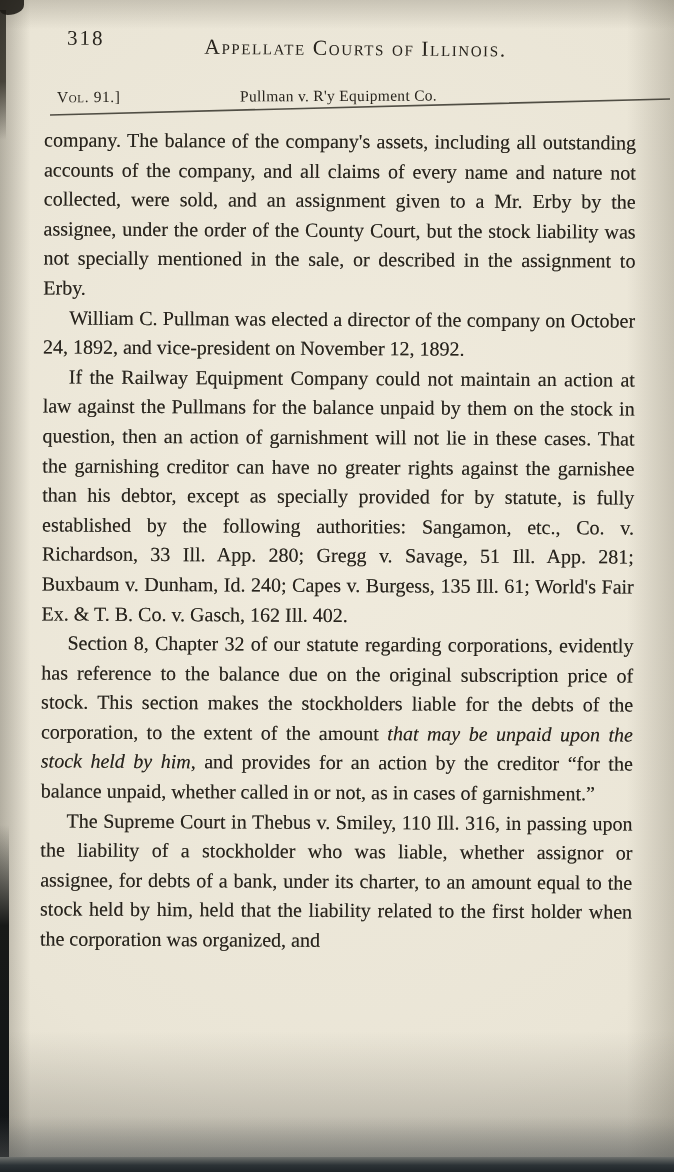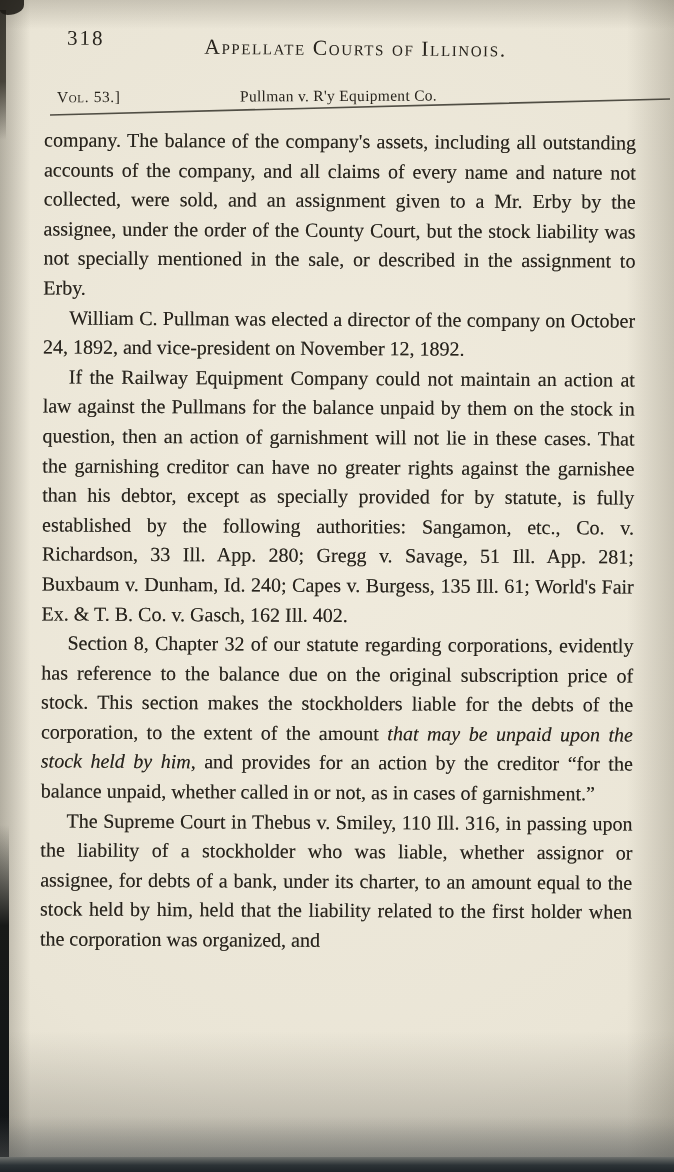--- a/index.html
+++ b/index.html
@@ -53,21 +53,21 @@
 <body>
 
 <div class="scan">
 
   <header class="pagehead">
     <span class="pagenum">318</span>
     <span class="runtitle">Appellate Courts of Illinois.</span>
   </header>
 
   <div class="caption">
-    <span class="vol">Vol. 53.]</span>
+    <span class="vol">Vol. 91.]</span>
     <span class="case">Pullman v. R'y Equipment Co.</span>
   </div>
 
   <div class="rulewrap">
     <svg width="674" height="24" viewBox="0 0 674 24">
       <path d="M50,17 C255,12 495,5 670,1" stroke="#35322a" stroke-width="1.7" fill="none" opacity="0.85"></path>
     </svg>
   </div>
 
   <main class="bodytext">

